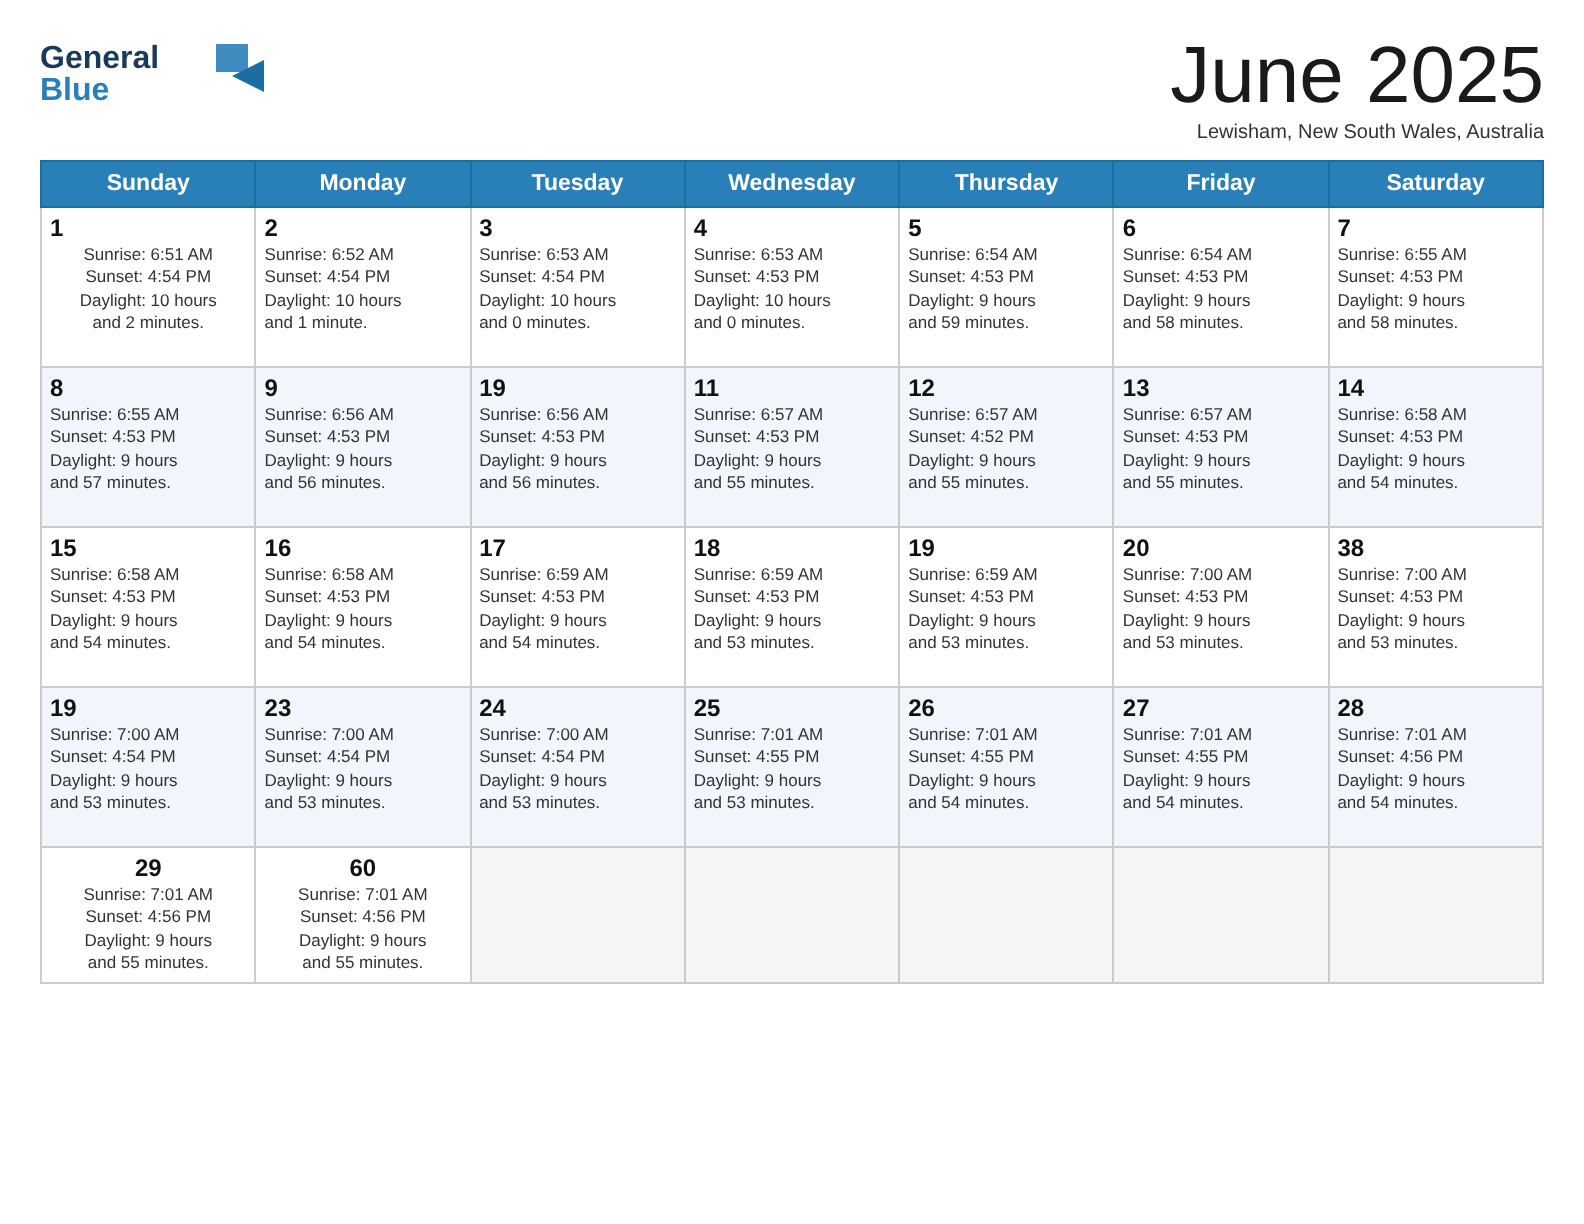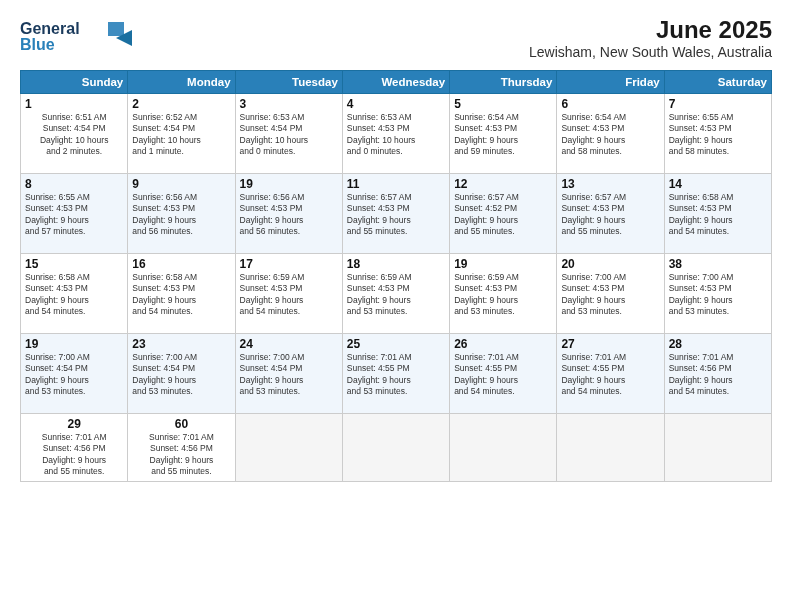--- a/index.html
+++ b/index.html
@@ -24,40 +24,40 @@
     }
     .logo {
       display: flex;
       align-items: center;
       gap: 0;
     }
     .title-block {
       text-align: right;
     }
     .month-title {
-      font-size: 24px;
-      font-weight: bold;
+      font-size: 40px;
+      font-weight: normal;
       color: #1a1a1a;
     }
     .location-title {
-      font-size: 14px;
+      font-size: 10px;
       color: #333;
     }
     .calendar {
       width: 100%;
       border-collapse: collapse;
       table-layout: fixed;
     }
     .calendar th {
       background: #2980b9;
       color: #fff;
       font-size: 11.5px;
       font-weight: bold;
       padding: 5px 4px;
-      text-align: right;
+      text-align: center;
       border: 1px solid #1a6fa0;
     }
     .calendar td {
       border: 1px solid #ccc;
       vertical-align: top;
       padding: 3px 4px;
       font-size: 9px;
       color: #333;
       height: 80px;
       background: #fff;

